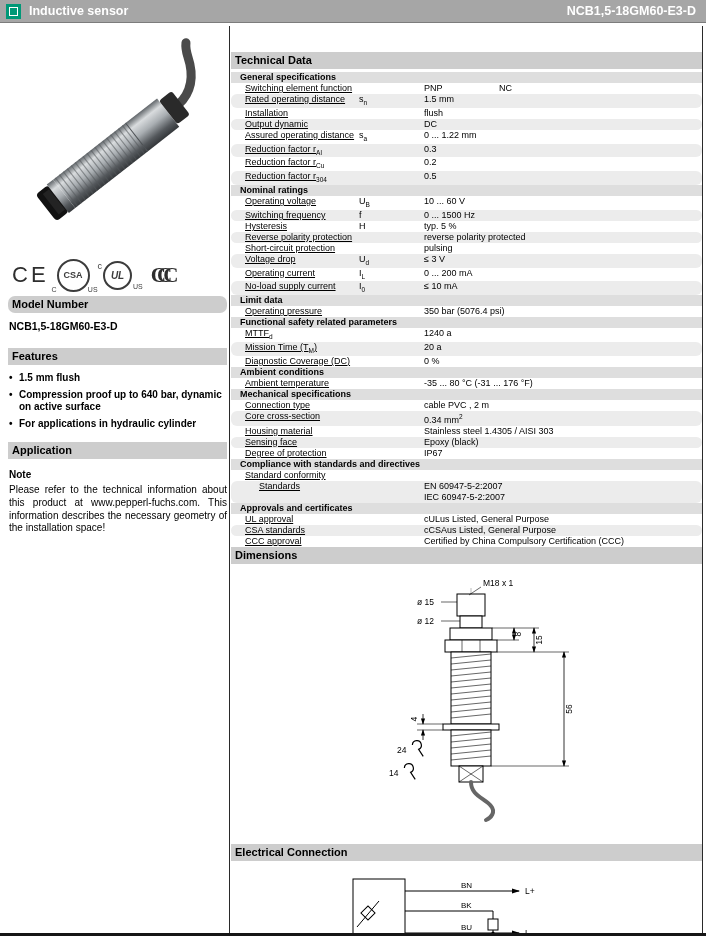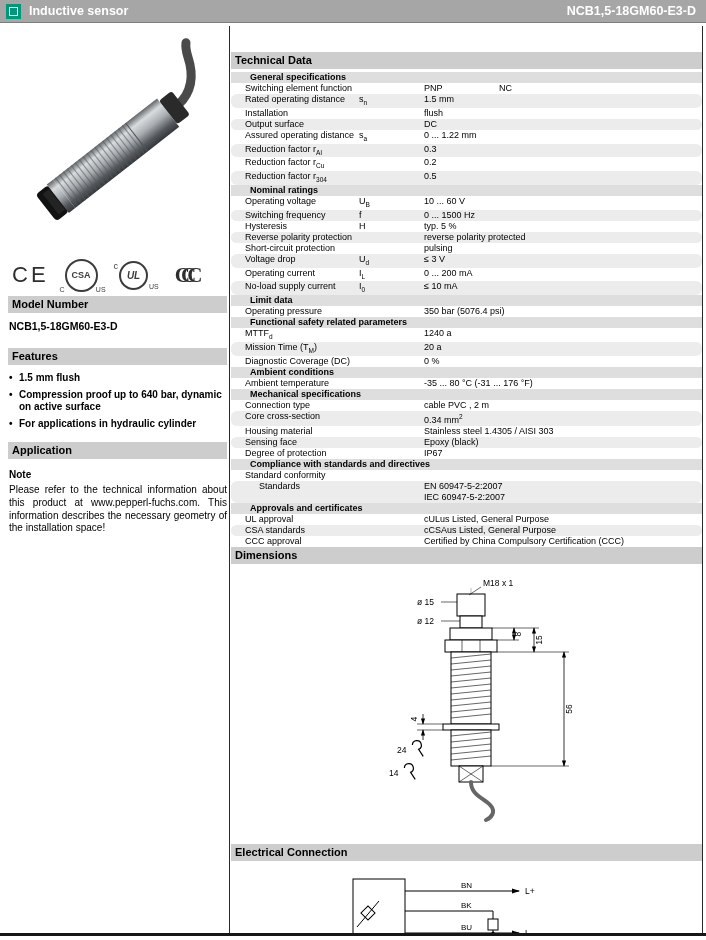--- a/index.html
+++ b/index.html
@@ -19,49 +19,49 @@
   .vline{position:absolute;top:26px;width:1px;height:907px;background:#2a2a2a;}
   .vline.l{left:229px;} .vline.r{left:702px;}
   .bottombar{position:absolute;left:0;top:933px;width:706px;height:7px;background:#161616;}
 
   
   .secbar{background:var(--section-bar,#cdcdcd);font-weight:bold;font-size:11px;
           padding:2px 4px;line-height:13px;}
 
   
   .leftcol{position:absolute;left:8px;top:26px;width:219px;}
-  .certs{display:flex;align-items:center;gap:16px;margin:6px 0 0 4px;height:38px;}
+  .certs{display:flex;align-items:center;gap:8px;margin:6px 0 0 4px;height:38px;}
   .ce{font-size:22px;letter-spacing:3px;color:#2e2e2e;}
   .csa{position:relative;width:29px;height:29px;border:2px solid #3c3c3c;border-radius:50%;
        display:flex;align-items:center;justify-content:center;font-weight:bold;font-size:9px;color:#3c3c3c;text-align:right;}
   .csa .corner-l{position:absolute;left:-7px;bottom:-3px;font-size:7px;font-weight:normal;}
   .csa .corner-r{position:absolute;right:-10px;bottom:-3px;font-size:7px;font-weight:normal;}
   .ul-wrap{position:relative;display:flex;align-items:center;}
   .ul-circle{width:25px;height:25px;border:2px solid #3c3c3c;border-radius:50%;display:flex;
              align-items:center;justify-content:center;font-weight:bold;font-style:italic;font-size:10px;color:#3c3c3c;}
   .ul-prefix{font-size:9px;margin-right:1px;align-self:flex-start;color:#3c3c3c;}
   .ul-suffix{font-size:7px;align-self:flex-end;margin-left:1px;color:#3c3c3c;}
   .ccc{font-family:"Liberation Serif",serif;font-weight:bold;font-size:21px;letter-spacing:-9px;
        padding-right:9px;color:#2e2e2e;}
   .model-number{font-weight:bold;font-size:10.5px;padding:7px 0 14px 1px;}
   .leftcol .secbar{margin-top:2px;}
-  .secbar.mn{}
+  .secbar.mn{border-radius:7px;}
   .features{list-style:none;margin:7px 0 12px 0;padding:0;}
   .features li{position:relative;padding-left:11px;font-weight:bold;font-size:10px;line-height:12.5px;margin-bottom:4px;}
   .features li::before{content:"\2022";position:absolute;left:1px;}
   .note-title{font-weight:bold;font-size:10px;margin:10px 0 4px 1px;}
   .note-text{font-size:10px;line-height:12.8px;text-align:justify;margin:0 0 0 1px;}
 
   
   .rightcol{position:absolute;left:231px;top:52px;width:471px;}
   .tech-table{margin-top:3px;}
   .trow{display:flex;font-size:9px;line-height:11px;min-height:11px;}
-  .trow.thead{font-weight:bold;background:var(--thead-bg,#dedede);padding-left:19px;}
+  .trow.thead{font-weight:bold;background:var(--thead-bg,#dedede);padding-left:9px;}
   .trow.alt{background:var(--row-stripe,#ececec);border-radius:6px;}
-  .tl{width:128px;padding-left:14px;box-sizing:border-box;flex:0 0 auto;}
+  .tl{width:128px;padding-left:14px;box-sizing:border-box;flex:0 0 auto;text-decoration:underline;}
   .tl.ind2{padding-left:28px;}
   .ts{width:65px;flex:0 0 auto;}
   .tv{flex:1;position:relative;}
   .tv2{position:absolute;left:75px;top:0;}
   sub{font-size:6.5px;} sup{font-size:6.5px;}
 
   .drawing{position:relative;height:280px;}
   .drawing svg{position:absolute;left:100px;top:8px;}
   .diagram{position:relative;height:92px;}
   .diagram svg{position:absolute;left:112px;top:10px;}
@@ -150,21 +150,21 @@
           <div class="tl">Rated operating distance</div>
           <div class="ts">s<sub>n</sub></div>
           <div class="tv">1.5 mm</div>
         </div>
         <div class="trow">
           <div class="tl">Installation</div>
           <div class="ts"></div>
           <div class="tv">flush</div>
         </div>
         <div class="trow alt">
-          <div class="tl">Output surface</div>
+          <div class="tl">Output dynamic</div>
           <div class="ts"></div>
           <div class="tv">DC</div>
         </div>
         <div class="trow">
           <div class="tl">Assured operating distance</div>
           <div class="ts">s<sub>a</sub></div>
           <div class="tv">0 ... 1.22 mm</div>
         </div>
         <div class="trow alt">
           <div class="tl">Reduction factor r<sub>Al</sub></div>

